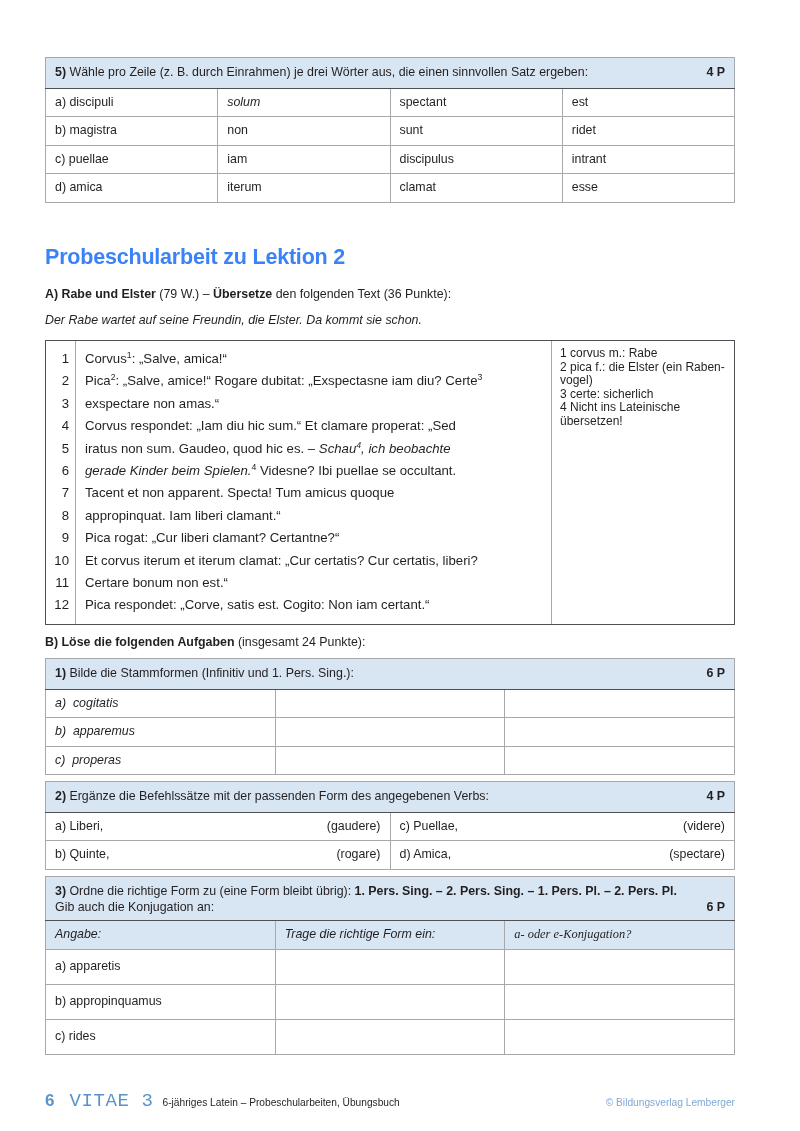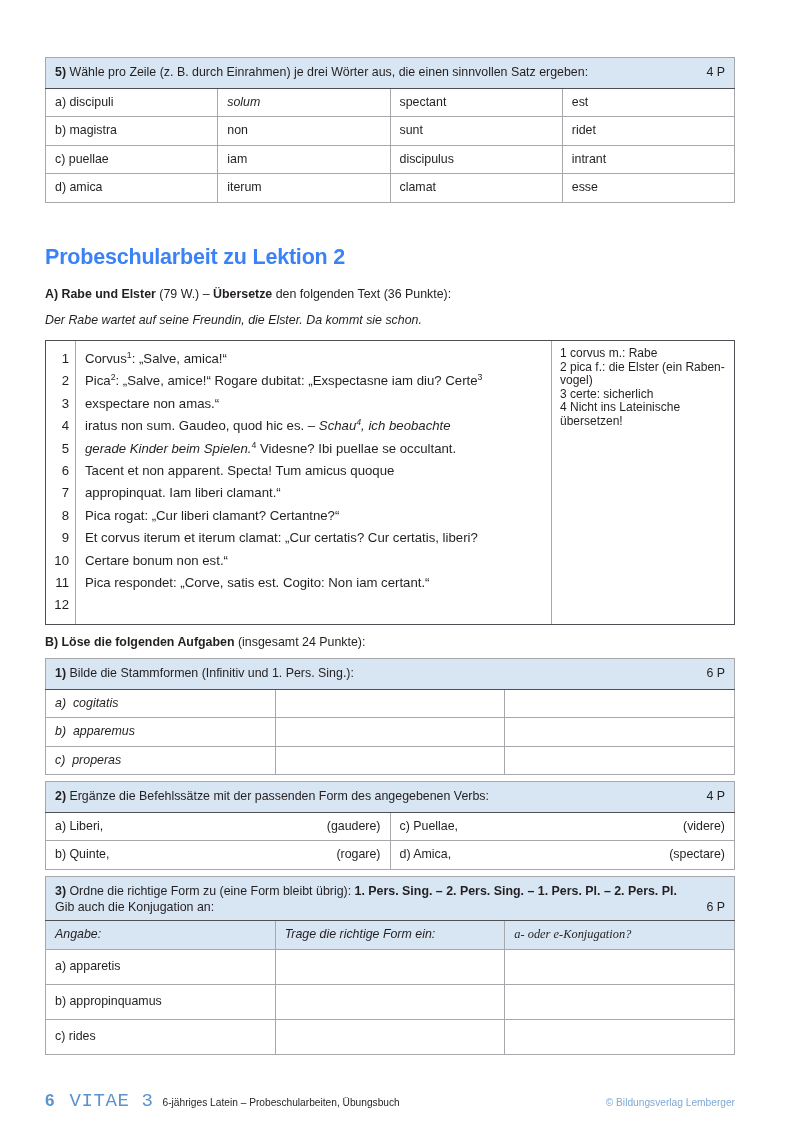--- a/index.html
+++ b/index.html
@@ -50,21 +50,21 @@
     border-bottom: 1px solid #4d5156;
     font-size: 12.4px;
     padding: 7px 9px 7px 9px;
   }
   .hrow {
     display: flex;
     justify-content: space-between;
     align-items: flex-start;
   }
   .hrow .htext { flex: 1 1 auto; padding-right: 14px; }
-  .hrow .hpts { flex: 0 0 auto; font-weight: normal; white-space: nowrap; }
+  .hrow .hpts { flex: 0 0 auto; font-weight: bold; white-space: nowrap; }
   .bold { font-weight: bold; }
   .ital { font-style: italic; }
 
   
   .vsep-strong { border-left: 1px solid #4d5156 !important; }
 
   
   .sec-title {
     color: #3b82f6;
     font-size: 21.5px;
@@ -229,20 +229,21 @@
           <div>8</div>
           <div>9</div>
           <div>10</div>
           <div>11</div>
           <div>12</div>
         </div>
         <div class="tb-lines">
           <div>Corvus<sup>1</sup>: „Salve, amica!“</div>
           <div>Pica<sup>2</sup>: „Salve, amice!“ Rogare dubitat: „Exspectasne iam diu? Certe<sup>3</sup></div>
           <div>exspectare non amas.“</div>
+          <div>Corvus respondet: „Iam diu hic sum.“ Et clamare properat: „Sed</div>
           <div>iratus non sum. Gaudeo, quod hic es. – <i>Schau<sup>4</sup>, ich beobachte</i></div>
           <div><i>gerade Kinder beim Spielen.</i><sup>4</sup> Videsne? Ibi puellae se occultant.</div>
           <div>Tacent et non apparent. Specta! Tum amicus quoque</div>
           <div>appropinquat. Iam liberi clamant.“</div>
           <div>Pica rogat: „Cur liberi clamant? Certantne?“</div>
           <div>Et corvus iterum et iterum clamat: „Cur certatis? Cur certatis, liberi?</div>
           <div>Certare bonum non est.“</div>
           <div>Pica respondet: „Corve, satis est. Cogito: Non iam certant.“</div>
         </div>
       </div>

